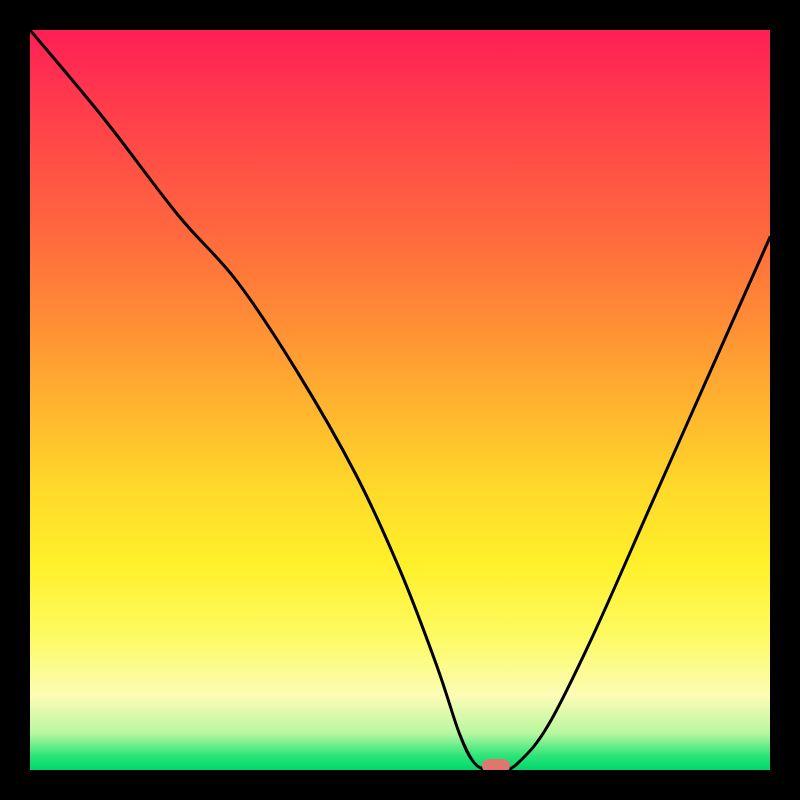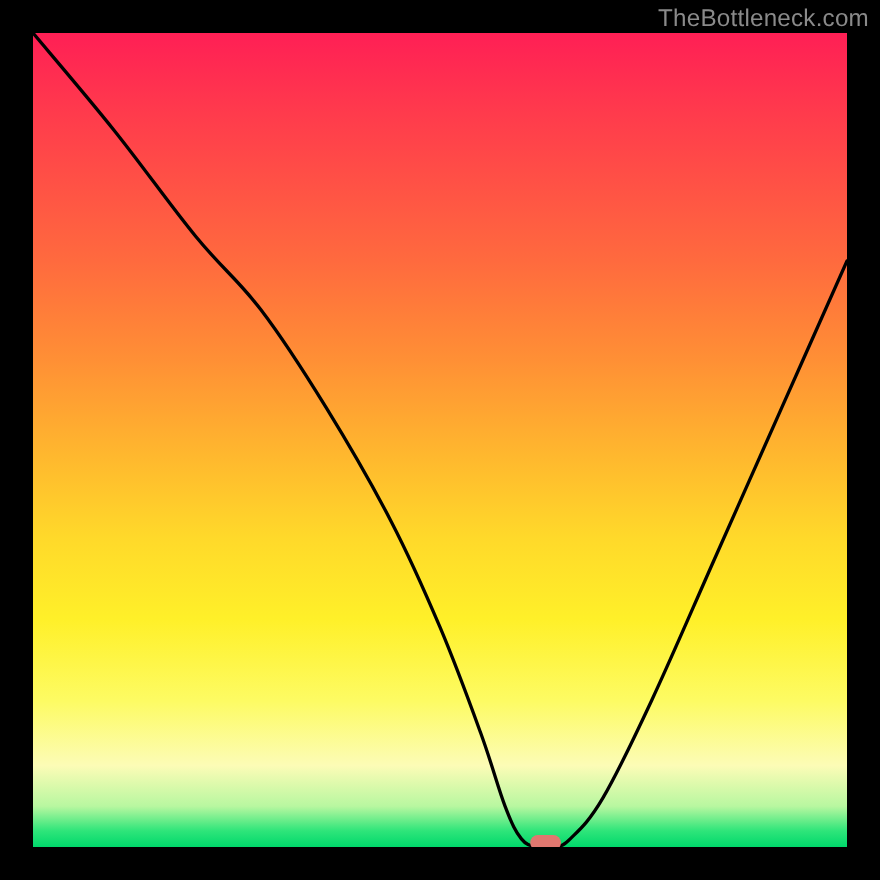--- a/index.html
+++ b/index.html
@@ -65,21 +65,20 @@
     height: 14px;
     border-radius: 7px;
     background: #e0776f;
     transform: translate(-50%, -50%);
   }
 </style>
 </head>
 <body>
 
 <div class="frame">
-  <div class="watermark">TheBottleneck.com</div>
 
   <div class="plot-area">
     <div class="gradient-bg"></div>
 
     <svg class="curve" viewBox="0 0 740 740" preserveAspectRatio="none">
       <path id="curve-path" fill="none" stroke="#000" stroke-width="3" stroke-linejoin="round" stroke-linecap="round" d="M 0 0 C 13.32 15.983999999999991, 47.36 55.49999999999996, 74 88.79999999999995 C 100.64 122.09999999999995, 124.024 155.696, 148 185 C 171.976 214.304, 185.88800000000003 223.628, 207.20000000000002 251.59999999999997 C 228.512 279.57199999999995, 245.08799999999997 305.768, 266.4 340.4 C 287.712 375.032, 306.952 408.036, 325.6 444 C 344.24800000000005 479.964, 355.348 505.56800000000004, 370 540.2 C 384.652 574.832, 396.34400000000005 607.096, 407.00000000000006 636.4 C 417.65600000000006 665.704, 422.54 685.684, 429.2 703 C 435.85999999999996 720.316, 438.67199999999997 725.94, 444 732.6 C 449.32800000000003 739.26, 453.472 738.668, 458.8 740 C 464.12800000000004 741.332, 468.272 741.332, 473.6 740 C 478.92800000000005 738.668, 480.408 740.592, 488.40000000000003 732.6 C 496.39200000000005 724.6080000000001, 504.68 718.244, 518 695.6 C 531.3199999999999 672.956, 543.752 646.76, 562.4 606.8 C 581.048 566.8399999999999, 600.288 521.552, 621.6 473.6 C 642.912 425.648, 659.488 388.352, 680.8000000000001 340.4 C 702.1120000000001 292.448, 729.344 231.17600000000004, 740 207.20000000000005"></path>
     </svg>
 
     <div class="marker" id="marker" style="left: 466.2px; top: 736.3px; background: rgb(224, 119, 111);"></div>
   </div>

